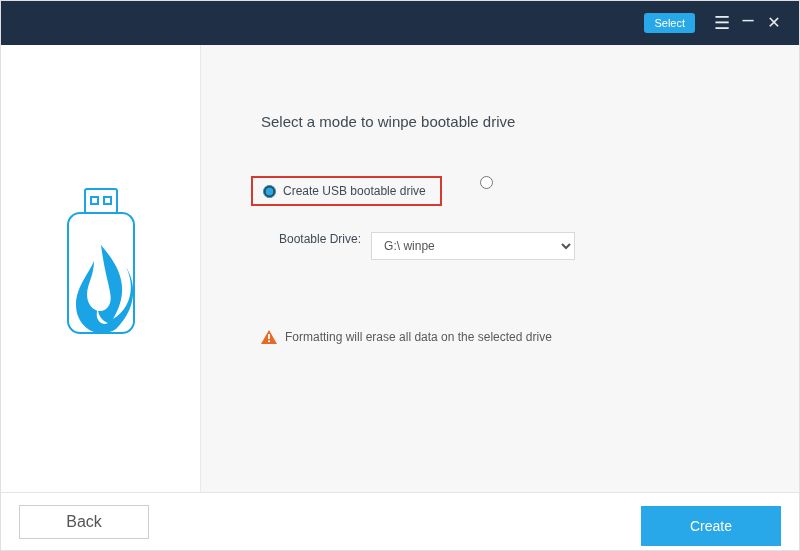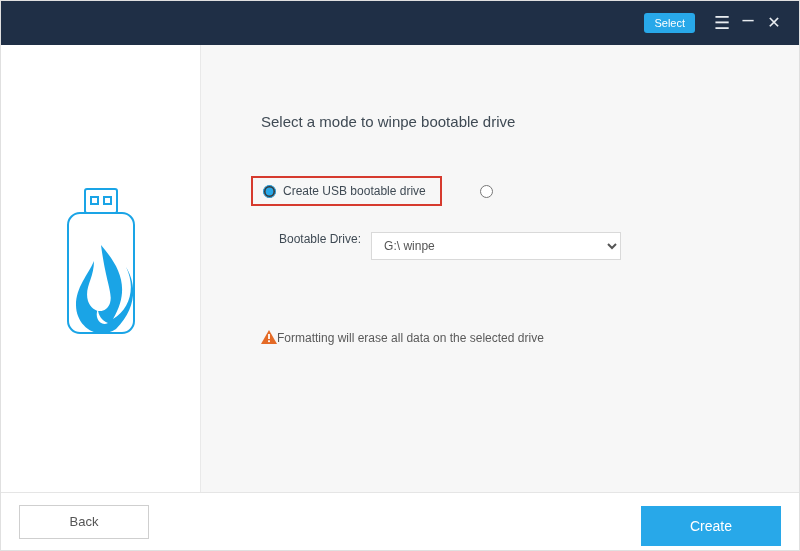--- a/index.html
+++ b/index.html
@@ -11,32 +11,32 @@
   .tb-spacer { flex: 1; }
   .account-btn { background: #28a8e9; color: #fff; font-size: 11px; padding: 4px 10px; border-radius: 3px; margin-right: 14px; cursor: pointer; }
   .tb-icon { color: #e8ecf0; width: 26px; text-align: center; cursor: pointer; font-size: 16px; line-height: 1; }
   .tb-icon.menu { font-size: 18px; }
   .tb-icon.min { font-size: 20px; position: relative; top: -4px; }
   .tb-icon.close { font-size: 16px; }
   .body-area { display: flex; height: calc(100% - 44px - 58px); }
   .left-pane { width: 200px; background: #fff; display: flex; align-items: center; justify-content: center; border-right: 1px solid #e9e9e9; }
   .right-pane { flex: 1; background: #f7f7f7; padding: 68px 40px 20px 40px; }
   .heading { font-size: 15px; color: #3f4a54; font-weight: 500; margin-bottom: 46px; margin-left: 20px; }
-  .radio-row { display: flex; align-items: center; gap: 38px; margin-bottom: 26px; margin-left: 10px; }
+  .radio-row { display: flex; align-items: flex-start; gap: 38px; margin-bottom: 26px; margin-left: 10px; }
   .radio-opt { display: flex; align-items: center; gap: 7px; font-size: 12px; color: #3f4a54; cursor: pointer; }
   .radio-opt input[type=radio] { accent-color: #28a8e9; width: 13px; height: 13px; }
   .highlight { border: 2px solid #d63a2e; padding: 6px 14px 6px 10px; }
   .drive-row { display: flex; gap: 10px; margin-left: 38px; margin-bottom: 70px; }
   .drive-label { font-size: 12px; color: #3f4a54; }
-  .drive-select { width: 250px; height: 28px; border: 1px solid #d9d9d9; background: #fff; font-size: 12px; color: #555; padding: 0 8px; cursor: pointer; outline: none; }
-  .warn-row { display: flex; align-items: center; margin-left: 20px; }
+  .drive-select { width: 204px; height: 28px; border: 1px solid #d9d9d9; background: #fff; font-size: 12px; color: #555; padding: 0 8px; cursor: pointer; outline: none; }
+  .warn-row { display: flex; align-items: flex-start; gap: 8px; margin-left: 20px; }
   .warn-icon svg { display: block; }
   .warn-text { font-size: 12px; color: #5a5a5a; }
   .footer { height: 58px; border-top: 1px solid #e5e5e5; display: flex; align-items: center; padding: 0 18px; background: #fff; }
-  .btn-back { width: 130px; height: 34px; border: 1px solid #cfcfcf; background: #fff; color: #555; font-size: 13px; cursor: pointer; }
+  .btn-back { width: 130px; height: 34px; border: 1px solid #cfcfcf; background: #fff; color: #555; font-size: 16px; cursor: pointer; }
   .f-spacer { flex: 1; }
   .btn-create { width: 140px; height: 40px; background: #28a8e9; color: #fff; border: none; font-size: 14px; cursor: pointer; margin-top: 8px; }
 </style>
 </head>
 <body>
 
 <div class="titlebar">
   <div class="tb-spacer"></div>
   <div class="account-btn">Select</div>
   <div class="tb-icon menu">☰</div>

